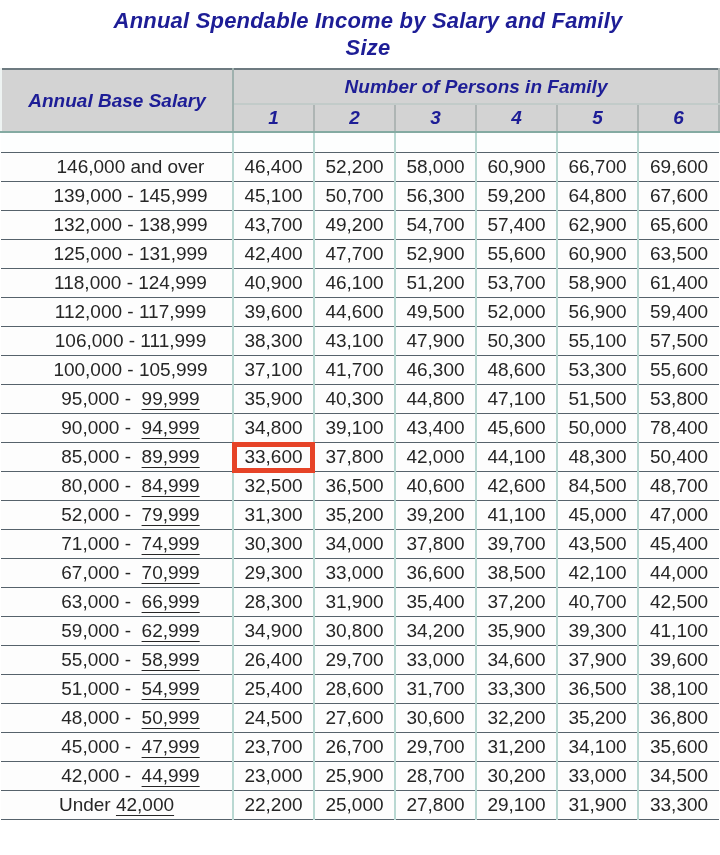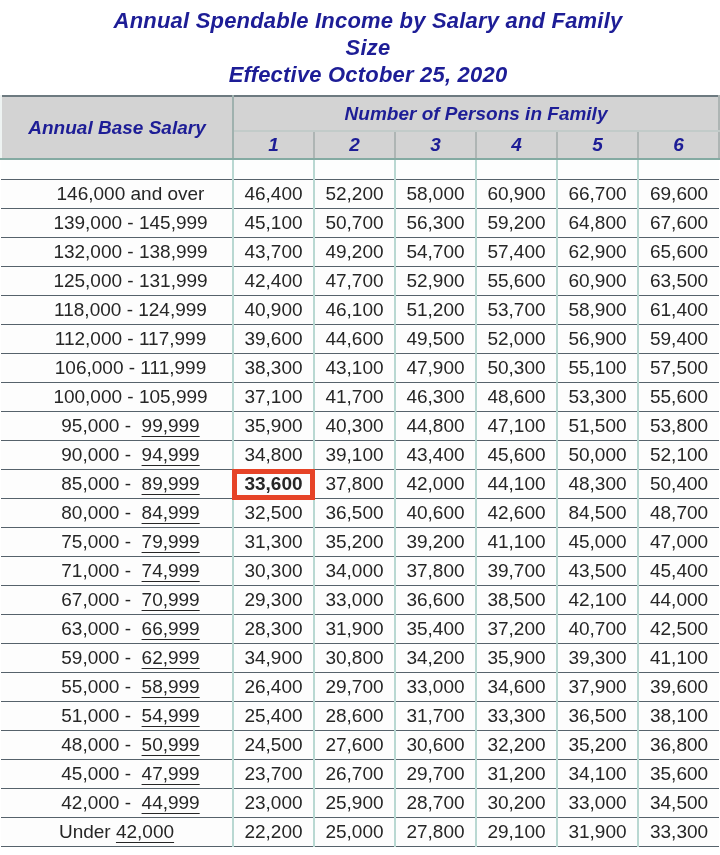--- a/index.html
+++ b/index.html
@@ -81,32 +81,31 @@
     text-decoration-thickness: 1px;
     text-underline-offset: 4px;
     text-decoration: underline;
   }
 
   td.highlight {
     outline: 5px solid #e64327;
     outline-offset: -4px;
     position: relative;
     z-index: 2;
-    font-weight: bold;
+    font-weight: normal;
   }
 </style>
 </head>
 <body>
 
 <div class="page">
 
   <div class="title-block">
     <div class="title-line">Annual Spendable Income by Salary and Family</div>
     <div class="title-line">Size</div>
-    <div class="title-line">Effective October 25, 2020</div>
   </div>
 
   <table class="income">
     <colgroup>
       <col class="c-label">
       <col class="c-val">
         <col class="c-val">
         <col class="c-val">
       <col class="c-val">
         <col class="c-val">
@@ -217,42 +216,42 @@
           <td class="val">51,500</td>
           <td class="val">53,800</td>
         </tr>
         <tr>
           <td class="label"><span>90,000 -  </span><span class="wavy">94,999</span></td>
           <td class="val">34,800</td>
           <td class="val">39,100</td>
           <td class="val">43,400</td>
           <td class="val">45,600</td>
           <td class="val">50,000</td>
-          <td class="val">52,100</td>
+          <td class="val">78,400</td>
         </tr>
         <tr>
           <td class="label"><span>85,000 -  </span><span class="wavy">89,999</span></td>
           <td class="val highlight">33,600</td>
           <td class="val">37,800</td>
           <td class="val">42,000</td>
           <td class="val">44,100</td>
           <td class="val">48,300</td>
           <td class="val">50,400</td>
         </tr>
         <tr>
           <td class="label"><span>80,000 -  </span><span class="wavy">84,999</span></td>
           <td class="val">32,500</td>
           <td class="val">36,500</td>
           <td class="val">40,600</td>
           <td class="val">42,600</td>
           <td class="val">84,500</td>
           <td class="val">48,700</td>
         </tr>
         <tr>
-          <td class="label"><span>75,000 -  </span><span class="wavy">79,999</span></td>
+          <td class="label"><span>52,000 -  </span><span class="wavy">79,999</span></td>
           <td class="val">31,300</td>
           <td class="val">35,200</td>
           <td class="val">39,200</td>
           <td class="val">41,100</td>
           <td class="val">45,000</td>
           <td class="val">47,000</td>
         </tr>
         <tr>
           <td class="label"><span>71,000 -  </span><span class="wavy">74,999</span></td>
           <td class="val">30,300</td>

